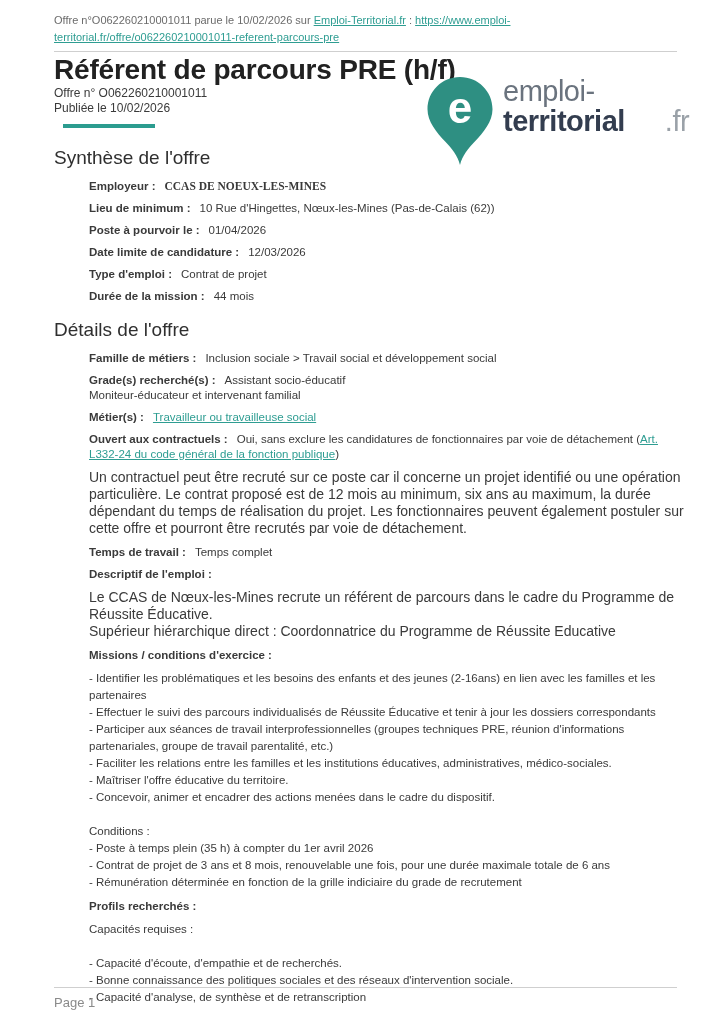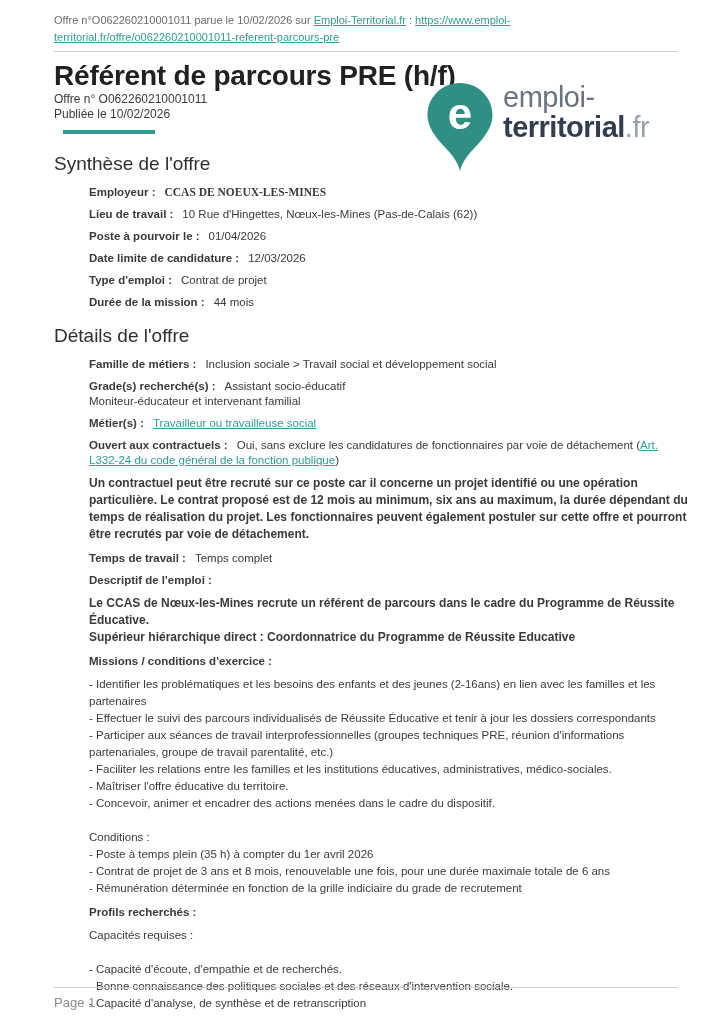--- a/index.html
+++ b/index.html
@@ -20,43 +20,43 @@
   body{font-family:"Liberation Sans", sans-serif;color:var(--text-dark);position:relative;}
   .page{position:relative;width:725px;height:1024px;background:#fff;padding:12px 48px 0 54px;}
 
   
   .top-meta{font-size:11px;line-height:16.5px;color:var(--muted-gray);width:592px;word-break:break-word;}
   a.link{color:var(--link-teal);text-decoration:underline;cursor:pointer;}
   .rule{border:none;border-top:1px solid var(--rule-gray);margin:0;}
   .rule-top{margin-top:6px;width:623px;}
 
   
-  .title-wrap{position:relative;margin-top:10px;}
+  .title-wrap{position:relative;margin-top:4px;}
   h1{font-size:28px;line-height:27px;font-weight:bold;color:var(--title-dark);width:410px;letter-spacing:-0.2px;}
   .offer-no{font-size:12px;line-height:15px;margin-top:3px;color:var(--text-dark);}
   .published{font-size:12px;line-height:15px;color:var(--text-dark);}
   .accent-bar{width:92px;height:4px;background:var(--teal-accent);margin:8px 0 0 9px;}
 
   .logo{position:absolute;top:18px;right:-8px;width:258px;height:92px;}
   .logo .pin{position:absolute;left:0;top:2px;}
   .brand-text{position:absolute;left:76px;top:2px;font-size:29px;line-height:30px;letter-spacing:-0.5px;}
   .brand-l1{color:var(--brand-gray);}
   .brand-l2 b{color:var(--brand-navy);font-weight:bold;}
-  .brand-l2 .fr{color:var(--brand-light);}
+  .brand-l2 .fr{color:var(--brand-light);padding-left:40px;}
 
   
   h2{font-size:19px;line-height:22px;font-weight:normal;color:#2F2F2F;margin-top:19px;}
   h2.second{margin-top:15px;}
   .section-body{margin-left:35px;margin-top:10px;width:600px;}
   .row{font-size:11.5px;line-height:15px;margin-bottom:7px;}
   .lbl{font-weight:bold;}
   .val{margin-left:9px;}
   .val.strong{font-weight:bold;font-family:Liberation Serif, serif;}
   .subline{font-size:11.5px;line-height:15px;}
-  .para{font-size:12px;line-height:17px;margin:2px 0 8px 0;white-space:pre-line;font-weight:bold;}
+  .para{font-size:14px;line-height:17px;margin:2px 0 8px 0;white-space:pre-line;}
   .list-line{font-size:11.5px;line-height:17px;}
   .gap-top{margin-top:17px;}
   .mb8{margin-bottom:8px;}
 
   
   .footer{position:absolute;left:54px;right:48px;top:987px;}
   .page-num{font-size:13px;color:var(--page-gray);text-align:left;margin-top:7px;}
 </style>
 </head>
 <body>
@@ -80,21 +80,21 @@
       <div class="brand-text">
         <div class="brand-l1">emploi-</div>
         <div class="brand-l2"><b>territorial</b><span class="fr">.fr</span></div>
       </div>
     </div>
   </div>
 
   <h2>Synthèse de l'offre</h2>
   <div class="section-body">
     <div class="row"><span class="lbl">Employeur :</span><span class="val strong">CCAS DE NOEUX-LES-MINES</span></div>
-    <div class="row"><span class="lbl">Lieu de travail :</span><span class="val">10 Rue d'Hingettes, Nœux-les-Mines (Pas-de-Calais (62))</span></div>
+    <div class="row"><span class="lbl">Lieu de minimum :</span><span class="val">10 Rue d'Hingettes, Nœux-les-Mines (Pas-de-Calais (62))</span></div>
     <div class="row"><span class="lbl">Poste à pourvoir le :</span><span class="val">01/04/2026</span></div>
     <div class="row"><span class="lbl">Date limite de candidature :</span><span class="val">12/03/2026</span></div>
     <div class="row"><span class="lbl">Type d'emploi :</span><span class="val">Contrat de projet</span></div>
     <div class="row"><span class="lbl">Durée de la mission :</span><span class="val">44 mois</span></div>
   </div>
 
   <h2 class="second">Détails de l'offre</h2>
   <div class="section-body">
     <div class="row"><span class="lbl">Famille de métiers :</span><span class="val">Inclusion sociale &gt; Travail social et développement social</span></div>
     <div class="row">

